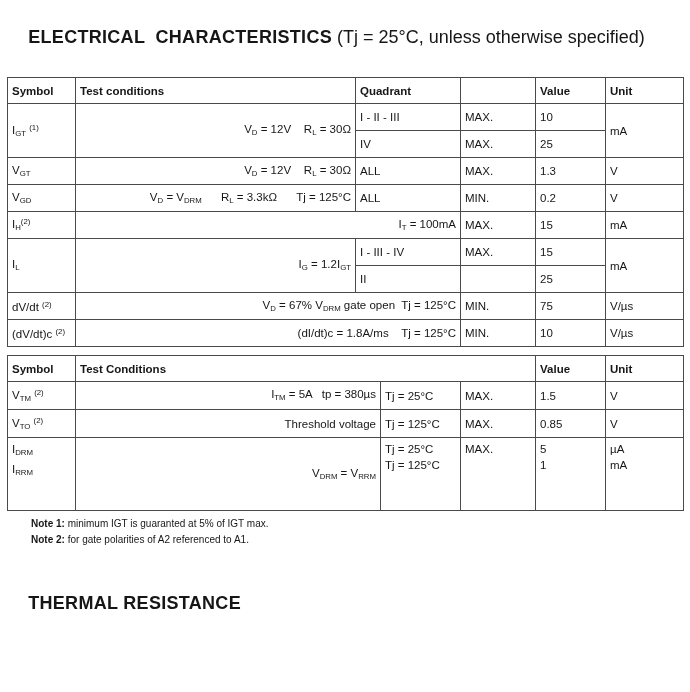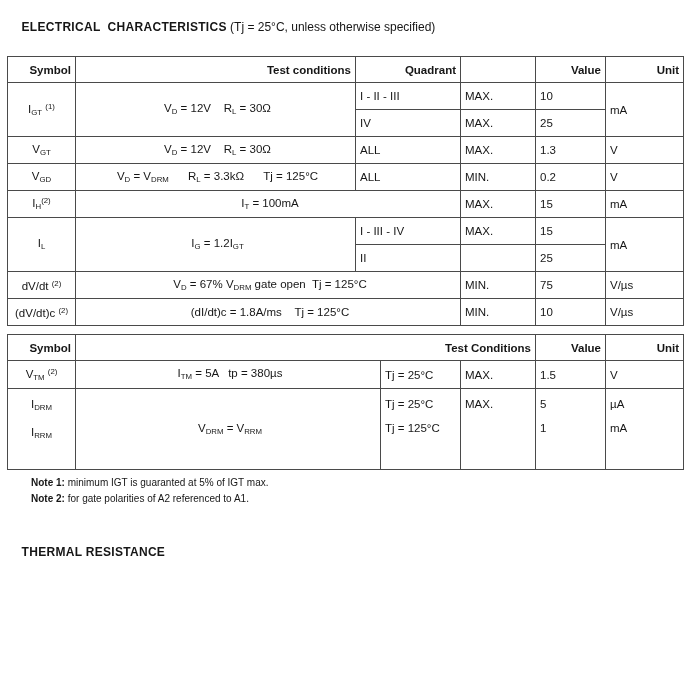--- a/index.html
+++ b/index.html
@@ -4,44 +4,44 @@
 <style>
   * { box-sizing: border-box; }
   html, body { margin: 0; padding: 0; }
   body {
     width: 690px; height: 692px; overflow: hidden;
     background: #ffffff; color: #161616;
     font-family: "Liberation Sans", "DejaVu Sans", sans-serif;
   }
   .page { padding: 6px 7px 0 7px; }
 
-  .sec-title { font-size: 12px; font-weight: bold; letter-spacing: 0.3px; white-space: pre-wrap; }
+  .sec-title { font-size: 18px; font-weight: bold; letter-spacing: 0.3px; white-space: pre-wrap; }
   .sec-title .reg { font-weight: normal; letter-spacing: 0; }
 
   table { border-collapse: collapse; table-layout: fixed; width: 676px; }
   th, td {
     border: 1px solid #4a4a4a;
     font-size: 11.5px; padding: 1px 4px;
     vertical-align: middle; overflow: hidden;
   }
-  th { font-weight: bold; text-align: right; height: 26px; }
+  th { font-weight: bold; text-align: left; height: 26px; }
   td { height: 27px; }
   .ctr  { text-align: left; }
-  .cond { text-align: center; padding-left: 8px; white-space: pre; }
-  .sym  { text-align: center; }
+  .cond { text-align: right; padding-left: 8px; white-space: pre; }
+  .sym  { text-align: left; }
 
   sub { font-size: 0.68em; vertical-align: -0.3em; }
   sup { font-size: 0.68em; vertical-align: 0.5em; }
 
   .t1 { margin-top: 8px; }
   .title-static { margin-top: 30px; }
   .t2 { margin-top: 8px; }
   .t2 td { height: 28px; }
   .t2 tr.dbl td { height: 46px; vertical-align: top; padding-top: 3px; }
-  .t2 tr.dbl .line { line-height: 24px; }
+  .t2 tr.dbl .line { line-height: 16px; }
   .notes { margin-top: 5px; }
   .note { font-size: 10px; line-height: 16px; margin-left: 24px; }
   .note .bold { font-weight: bold; }
   .title-thermal { margin-top: 24px; }
 </style>
 </head>
 <body>
 
 <div class="page">
 
@@ -155,20 +155,28 @@
     </thead>
     <tbody>
       <tr>
         <td class="sym">V<sub>TM</sub> <sup>(2)</sup></td>
         <td class="cond">I<sub>TM</sub> = 5A   tp = 380µs</td>
         <td class="ctr">Tj = 25°C</td>
         <td class="ctr">MAX.</td>
         <td class="ctr">1.5</td>
         <td class="ctr">V</td>
       </tr>
+      <tr>
+        <td class="sym">V<sub>TO</sub> <sup>(2)</sup></td>
+        <td class="cond">Threshold voltage</td>
+        <td class="ctr">Tj = 125°C</td>
+        <td class="ctr">MAX.</td>
+        <td class="ctr">0.85</td>
+        <td class="ctr">V</td>
+      </tr>
       <tr class="dbl">
         <td class="sym">
           <div class="line">I<sub>DRM</sub></div>
           <div class="line">I<sub>RRM</sub></div>
         </td>
         <td class="cond">
           <div class="line">V<sub>DRM</sub> = V<sub>RRM</sub></div>
         </td>
         <td class="ctr">
           <div class="line">Tj = 25°C</div>

